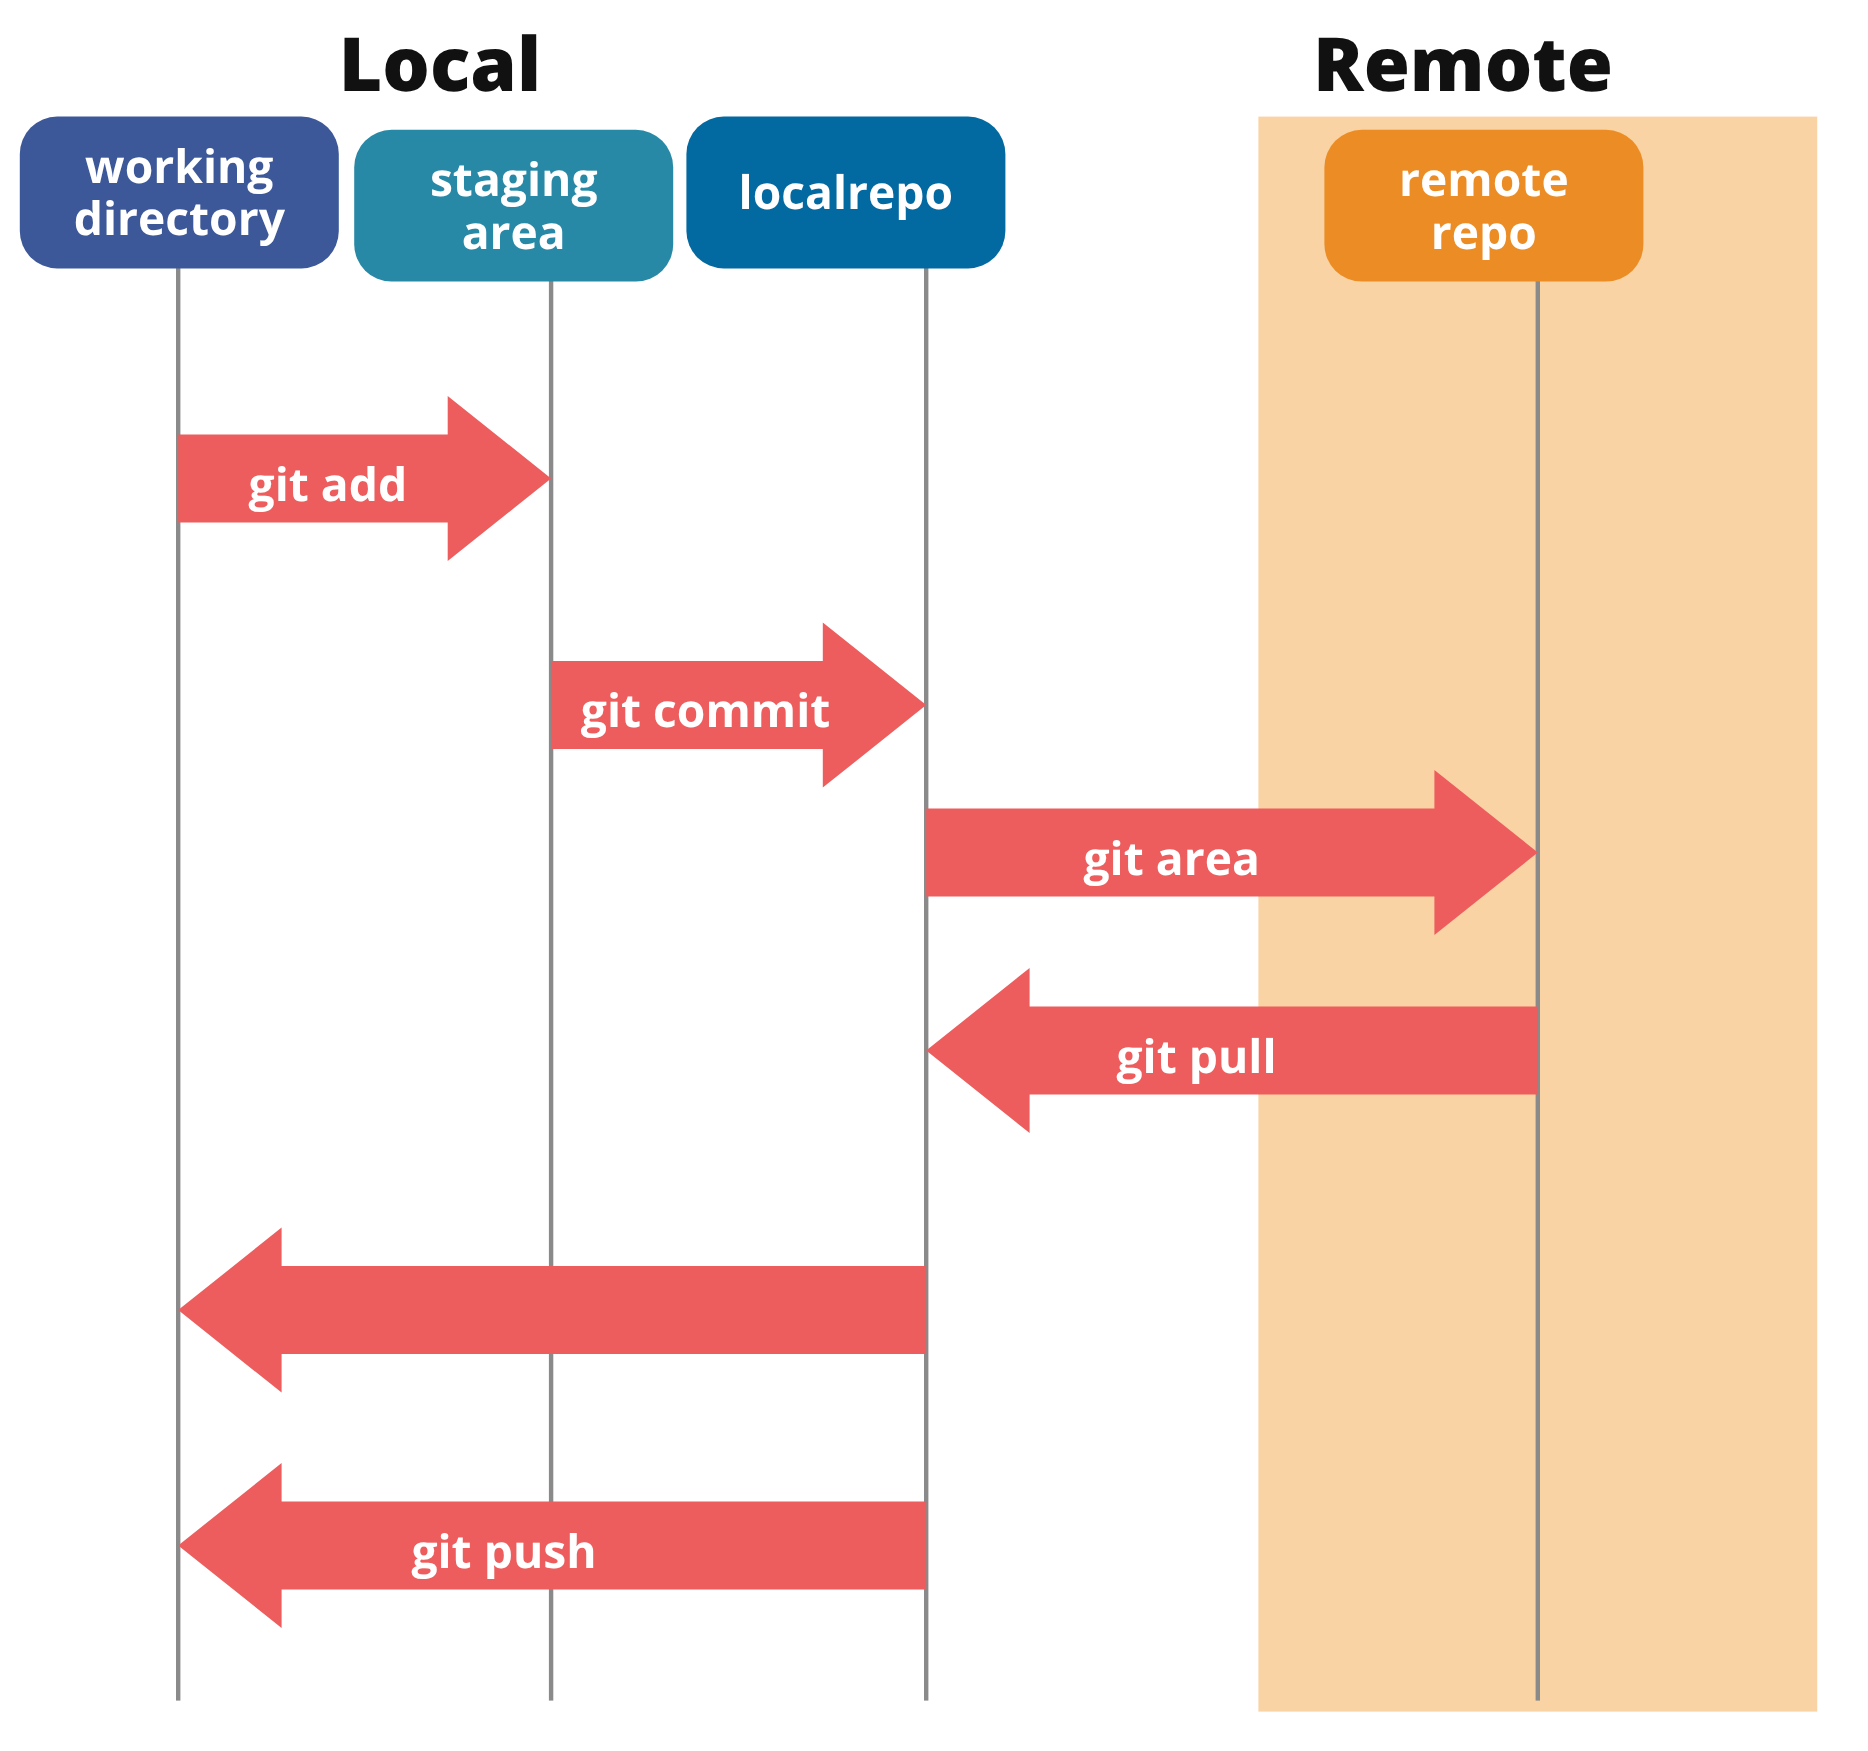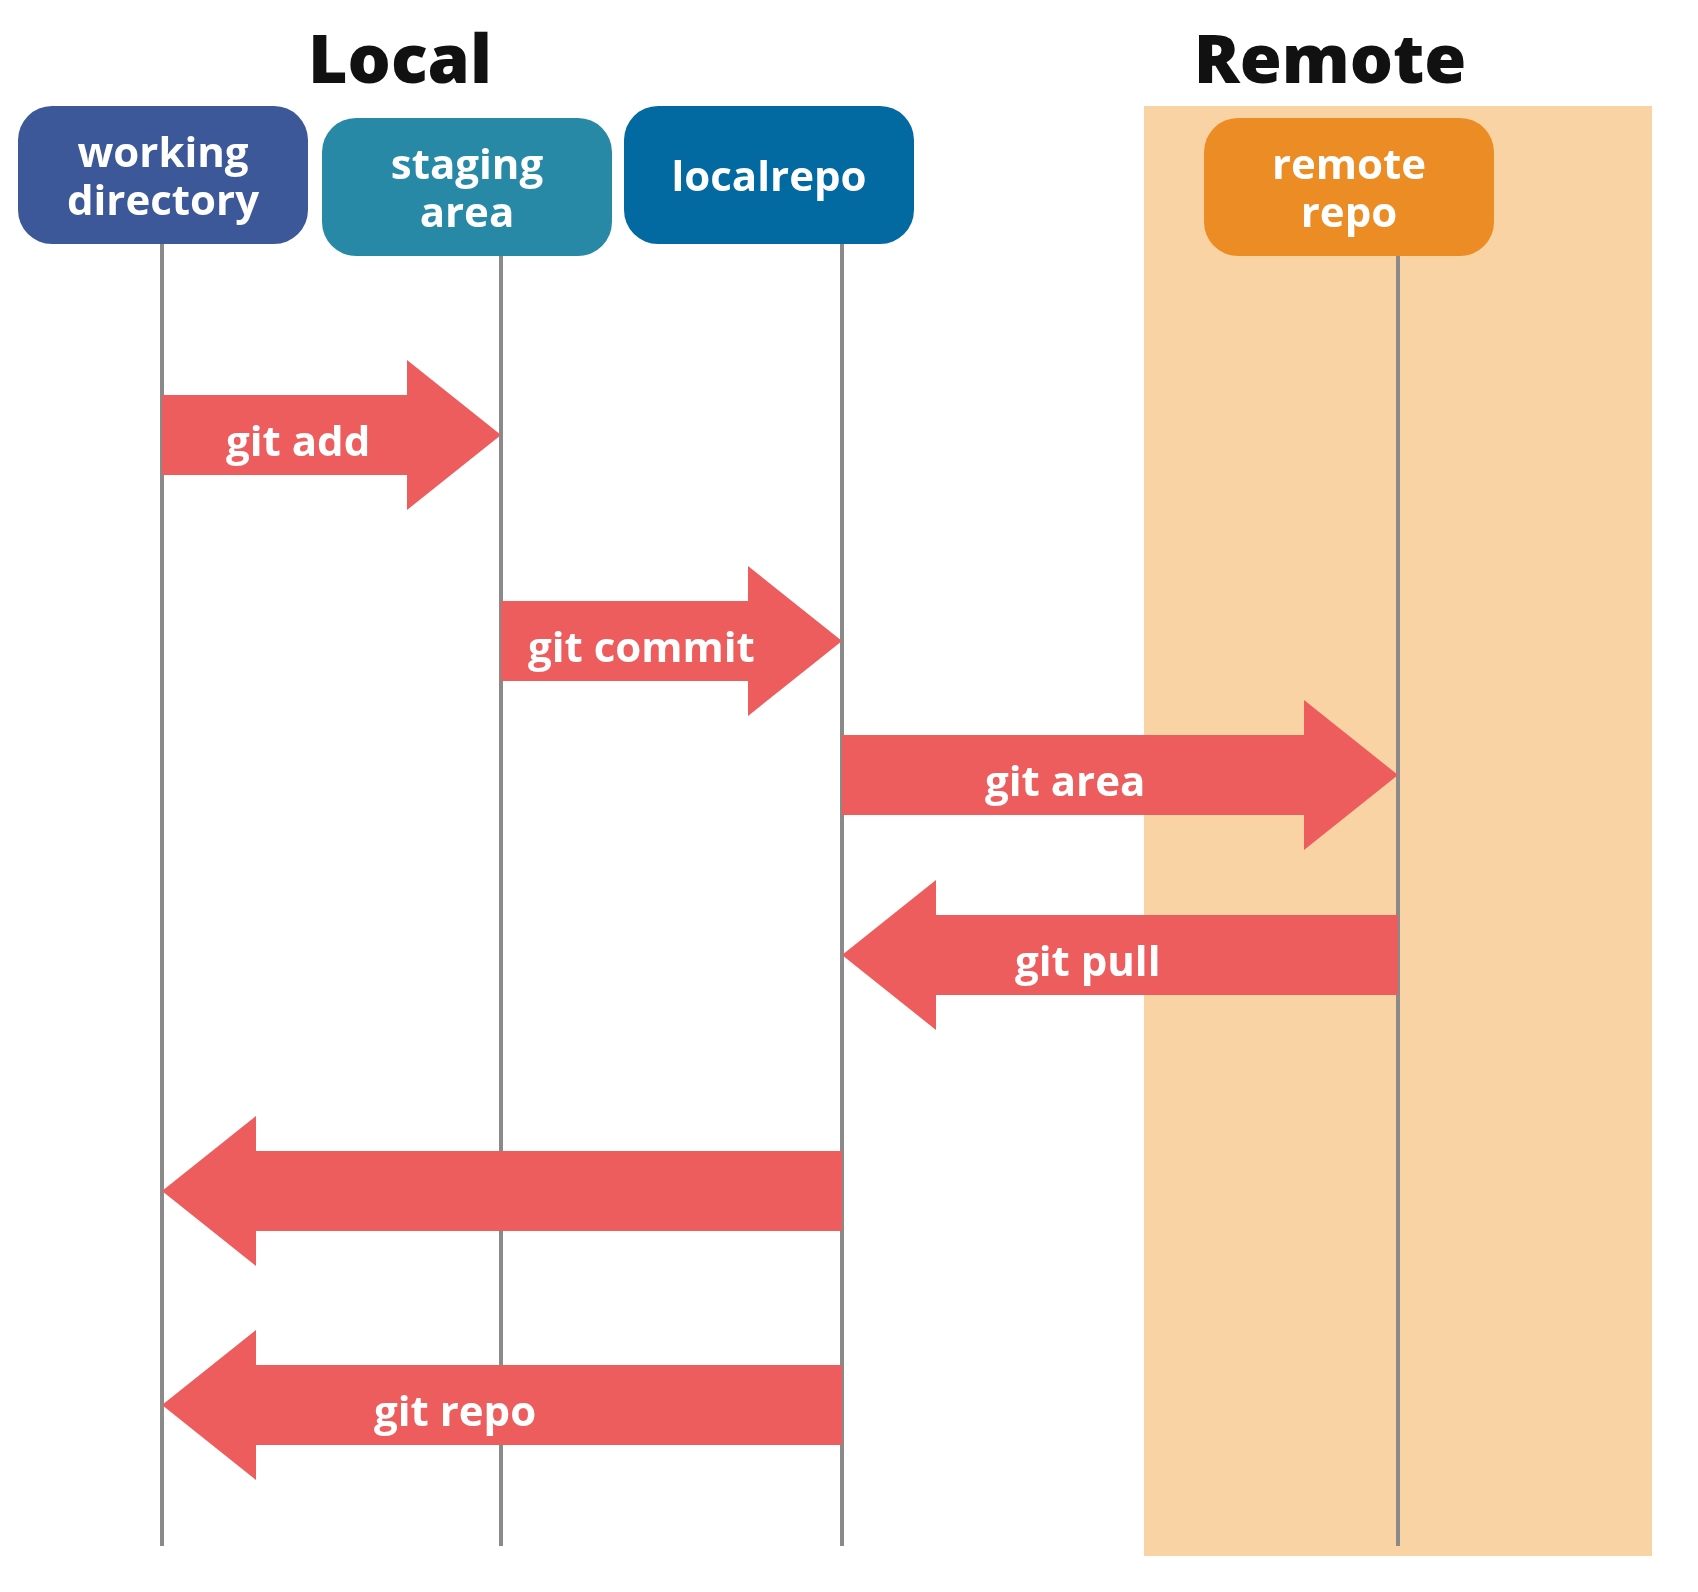--- a/index.html
+++ b/index.html
@@ -105,15 +105,15 @@
   </svg>
   <div class="arrow-label" style="left:1015px; top:931px;">git pull</div>
 
   <svg class="arrow" style="left:162px; top:1116px; width:680px; height:150px;">
     <polygon points="680,35 94,35 94,0 0,75 94,150 94,115 680,115"></polygon>
   </svg>
 
   <svg class="arrow" style="left:162px; top:1330px; width:680px; height:150px;">
     <polygon points="680,35 94,35 94,0 0,75 94,150 94,115 680,115"></polygon>
   </svg>
-  <div class="arrow-label" style="left:374px; top:1381px;">git repo</div>
+  <div class="arrow-label" style="left:374px; top:1381px;">git push</div>
 
 </div>
 
 </body></html>

